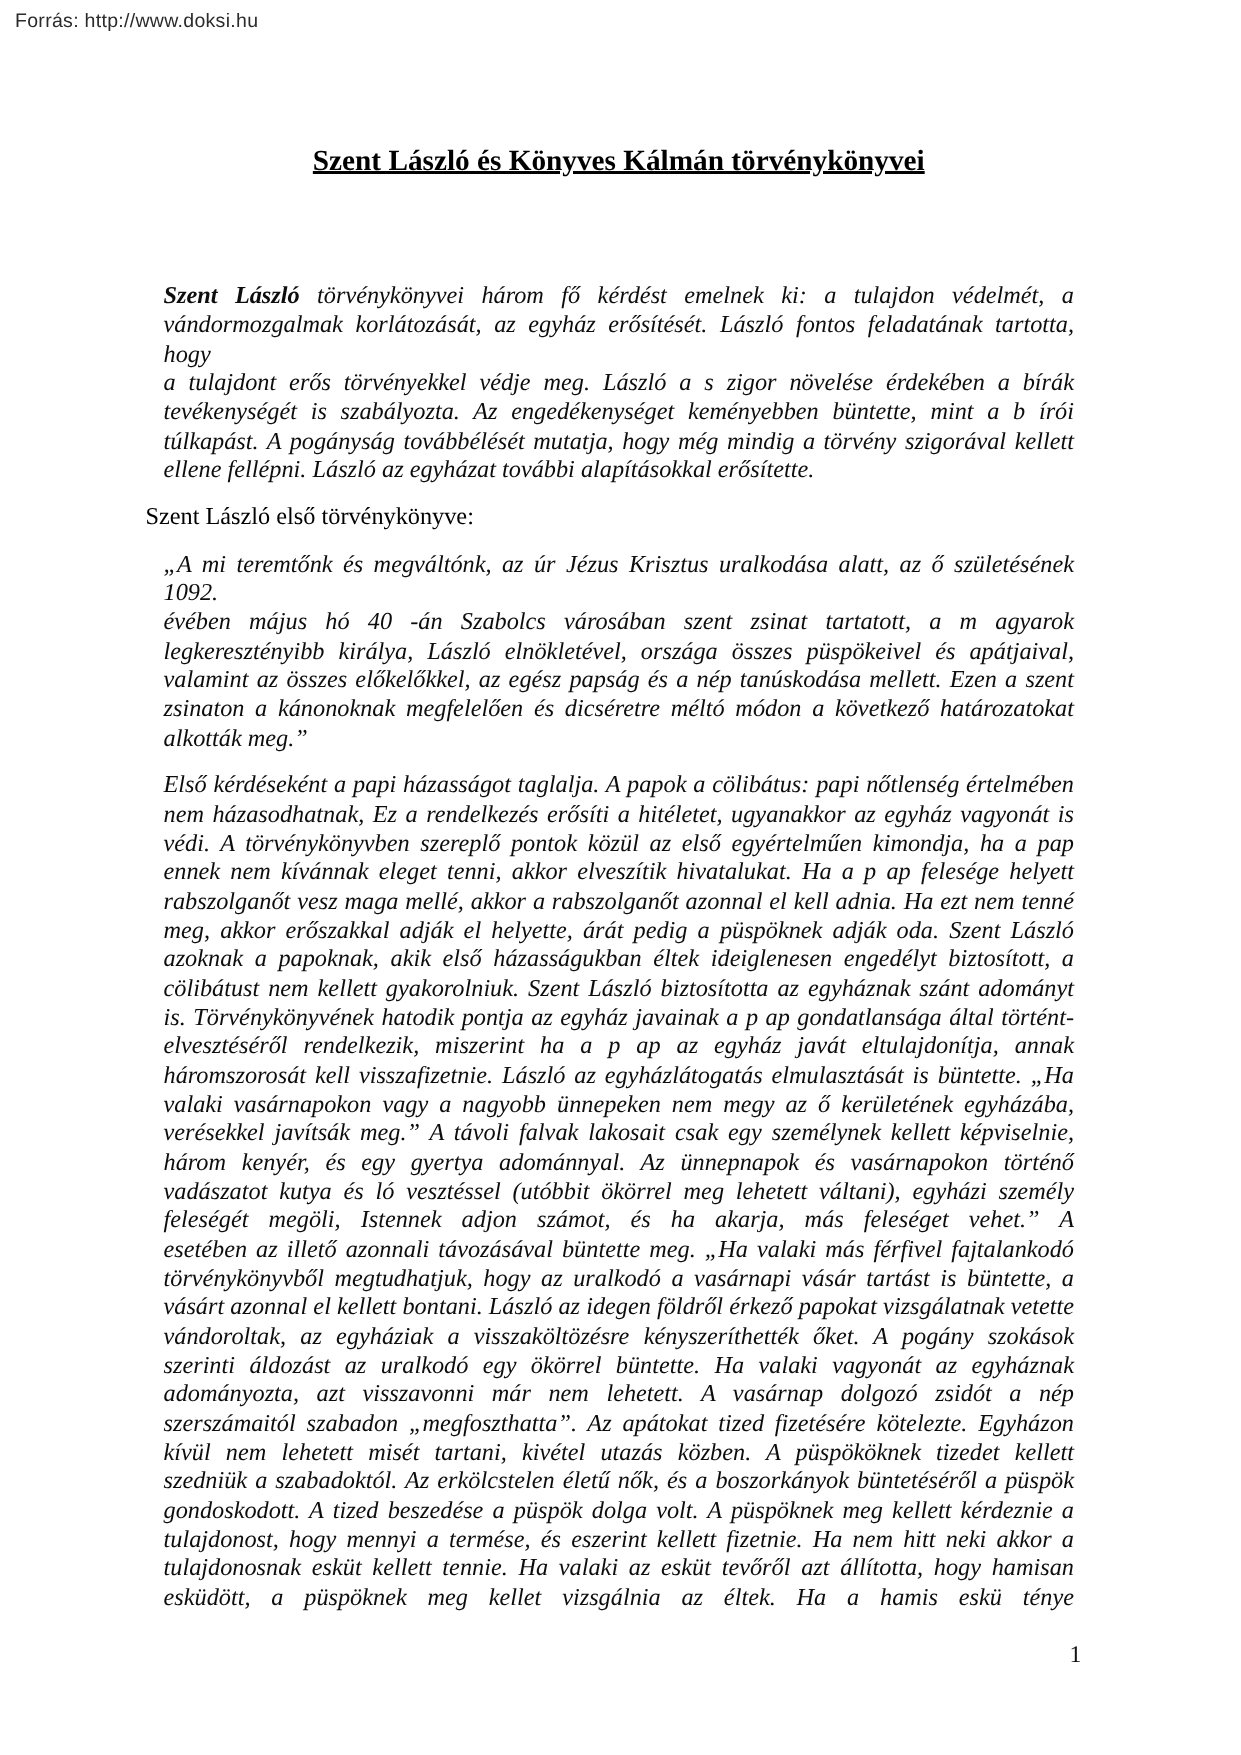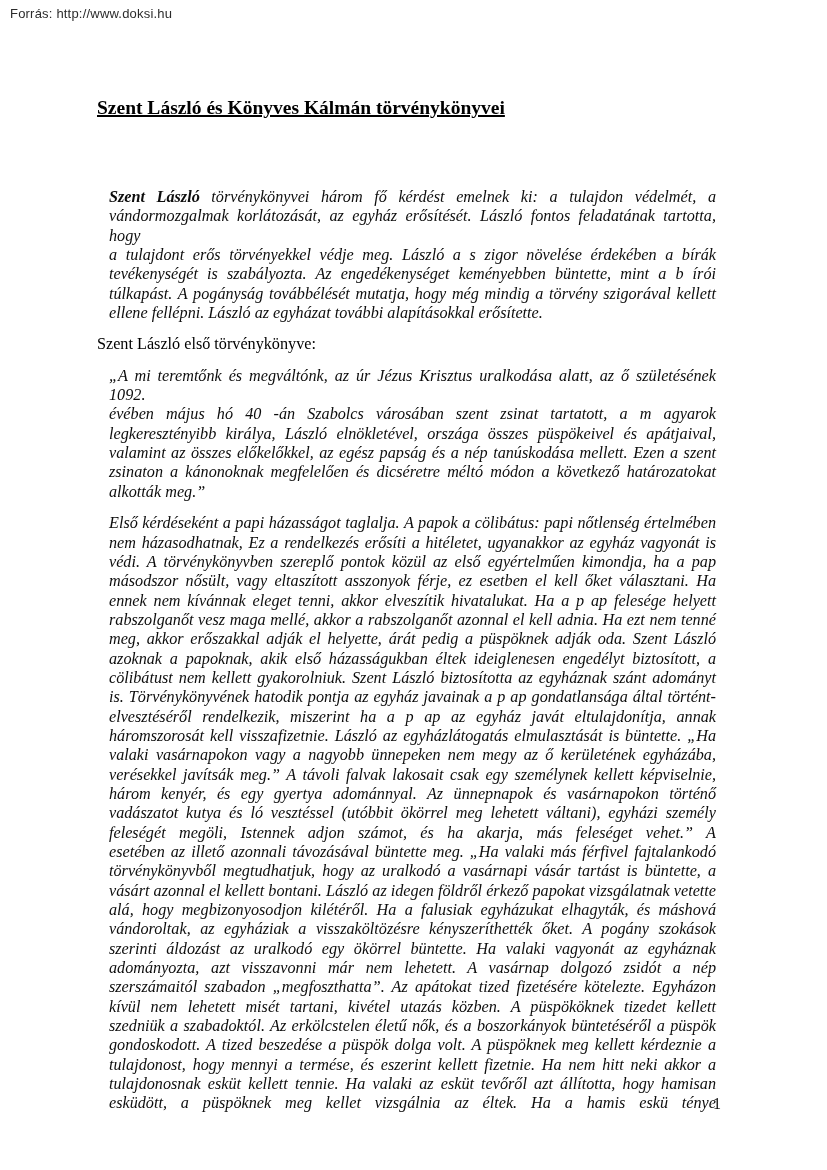--- a/index.html
+++ b/index.html
@@ -22,20 +22,21 @@
     font-family: "Liberation Sans", sans-serif;
     font-size: 13px;
     color: #2b2b2b;
     letter-spacing: 0.2px;
   }
   .doc-title {
     position: absolute;
     left: 97px;
     top: 97px;
     width: 631px;
+    text-align: center;
     font-weight: bold;
     font-size: 19.5px;
     text-decoration: underline;
     text-decoration-thickness: 2px;
     color: #000000;
   }
   .doc-body {
     position: absolute;
     left: 97px;
     top: 176px;
@@ -97,38 +98,36 @@
       <div class="text-line">évében május hó 40 -án Szabolcs városában szent zsinat tartatott, a m agyarok</div>
       <div class="text-line">legkeresztényibb királya, László elnökletével, országa összes püspökeivel és apátjaival,</div>
       <div class="text-line">valamint az összes előkelőkkel, az egész papság és a nép tanúskodása mellett. Ezen a szent</div>
       <div class="text-line">zsinaton a kánonoknak megfelelően és dicséretre méltó módon a következő határozatokat</div>
       <div class="text-line last-left">alkották meg.”</div>
     </div>
     <div class="para">
       <div class="text-line">Első kérdéseként a papi házasságot taglalja. A papok a cölibátus: papi nőtlenség értelmében</div>
       <div class="text-line">nem házasodhatnak, Ez a rendelkezés erősíti a hitéletet, ugyanakkor az egyház vagyonát is</div>
       <div class="text-line">védi. A törvénykönyvben szereplő pontok közül az első egyértelműen kimondja, ha a pap</div>
-      <div class="text-line">másodszor nősült, vagy eltaszított asszonyok férje, ez esetben el kell őket választani. Ha</div>
       <div class="text-line">ennek nem kívánnak eleget tenni, akkor elveszítik hivatalukat. Ha a p ap felesége helyett</div>
       <div class="text-line">rabszolganőt vesz maga mellé, akkor a rabszolganőt azonnal el kell adnia. Ha ezt nem tenné</div>
       <div class="text-line">meg, akkor erőszakkal adják el helyette, árát pedig a püspöknek adják oda. Szent László</div>
       <div class="text-line">azoknak a papoknak, akik első házasságukban éltek ideiglenesen engedélyt biztosított, a</div>
       <div class="text-line">cölibátust nem kellett gyakorolniuk. Szent László biztosította az egyháznak szánt adományt</div>
       <div class="text-line">is. Törvénykönyvének hatodik pontja az egyház javainak a p ap gondatlansága által történt-</div>
       <div class="text-line">elvesztéséről rendelkezik, miszerint ha a p ap az egyház javát eltulajdonítja, annak</div>
       <div class="text-line">háromszorosát kell visszafizetnie. László az egyházlátogatás elmulasztását is büntette. „Ha</div>
       <div class="text-line">valaki vasárnapokon vagy a nagyobb ünnepeken nem megy az ő kerületének egyházába,</div>
       <div class="text-line">verésekkel javítsák meg.” A távoli falvak lakosait csak egy személynek kellett képviselnie,</div>
       <div class="text-line">három kenyér, és egy gyertya adománnyal. Az ünnepnapok és vasárnapokon történő</div>
       <div class="text-line">vadászatot kutya és ló vesztéssel (utóbbit ökörrel meg lehetett váltani), egyházi személy</div>
       <div class="text-line">feleségét megöli, Istennek adjon számot, és ha akarja, más feleséget vehet.” A</div>
       <div class="text-line">esetében az illető azonnali távozásával büntette meg. „Ha valaki más férfivel fajtalankodó</div>
       <div class="text-line">törvénykönyvből megtudhatjuk, hogy az uralkodó a vasárnapi vásár tartást is büntette, a</div>
       <div class="text-line">vásárt azonnal el kellett bontani. László az idegen földről érkező papokat vizsgálatnak vetette</div>
-      <div class="text-line">alá, hogy megbizonyosodjon kilétéről. Ha a falusiak egyházukat elhagyták, és máshová</div>
       <div class="text-line">vándoroltak, az egyháziak a visszaköltözésre kényszeríthették őket. A pogány szokások</div>
       <div class="text-line">szerinti áldozást az uralkodó egy ökörrel büntette. Ha valaki vagyonát az egyháznak</div>
       <div class="text-line">adományozta, azt visszavonni már nem lehetett. A vasárnap dolgozó zsidót a nép</div>
       <div class="text-line">szerszámaitól szabadon „megfoszthatta”. Az apátokat tized fizetésére kötelezte. Egyházon</div>
       <div class="text-line">kívül nem lehetett misét tartani, kivétel utazás közben. A püspököknek tizedet kellett</div>
       <div class="text-line">szedniük a szabadoktól. Az erkölcstelen életű nők, és a boszorkányok büntetéséről a püspök</div>
       <div class="text-line">gondoskodott. A tized beszedése a püspök dolga volt. A püspöknek meg kellett kérdeznie a</div>
       <div class="text-line">tulajdonost, hogy mennyi a termése, és eszerint kellett fizetnie. Ha nem hitt neki akkor a</div>
       <div class="text-line">tulajdonosnak esküt kellett tennie. Ha valaki az esküt tevőről azt állította, hogy hamisan</div>
       <div class="text-line">esküdött, a püspöknek meg kellet vizsgálnia az éltek. Ha a hamis eskü ténye</div>

